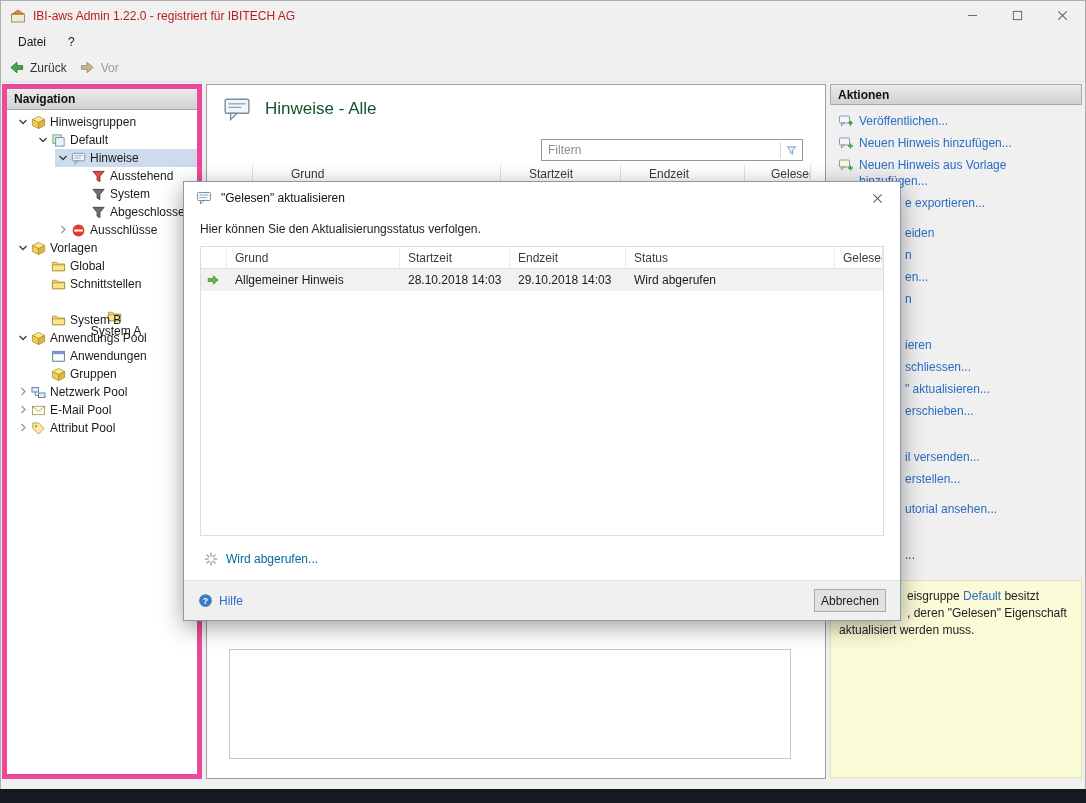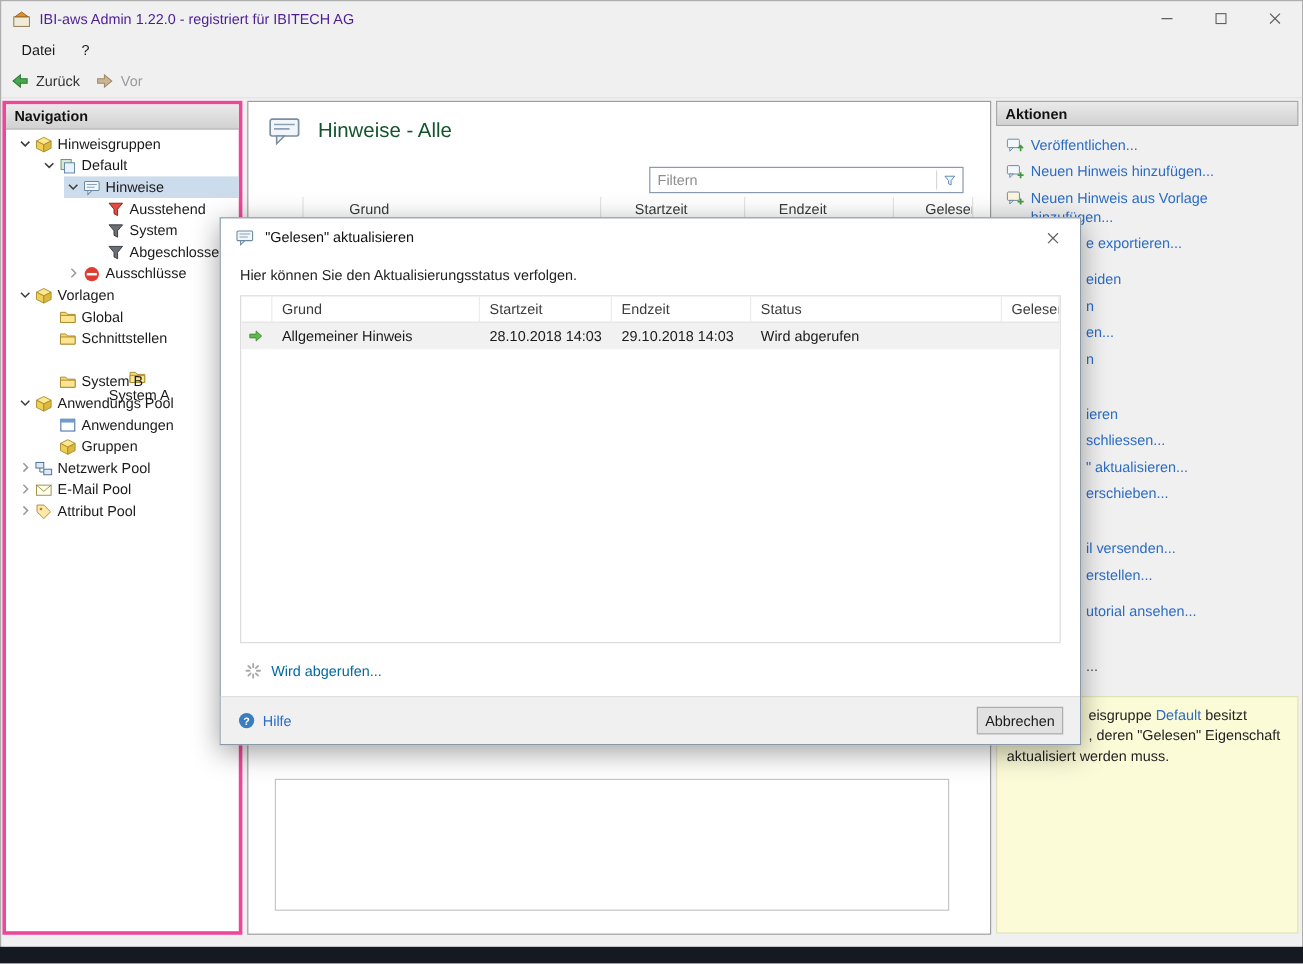--- a/index.html
+++ b/index.html
@@ -6,37 +6,37 @@
   html,body{width:1086px;height:803px}
   body{font-family:"Liberation Sans",sans-serif;font-size:12px;background:#f0f0f0;position:relative;overflow:hidden;color:#1a1a1a}
   svg{display:block}
   a{text-decoration:none;cursor:pointer}
 
   .frame{position:absolute;inset:0;border:1px solid #aeaeae;pointer-events:none;z-index:60}
   .bottom-strip{position:absolute;left:0;top:789px;width:1086px;height:14px;background:#151a22;z-index:61}
 
   .titlebar{position:absolute;left:1px;top:1px;width:1084px;height:29px;background:#f0f0f0;display:flex;align-items:center;padding-left:9px}
   .app-icon-box{width:16px;height:16px;margin-right:7px}
-  .title-text{color:#4c1d95;font-size:12px}
+  .title-text{color:#b91c1c;font-size:12px}
   .win-controls{margin-left:auto;display:flex;height:100%}
   .win-btn{width:45px;height:100%;display:flex;align-items:center;justify-content:center}
   .win-btn svg{width:11px;height:11px}
 
   .menubar{position:absolute;left:1px;top:30px;width:1084px;height:24px;background:#f0f0f0;display:flex;align-items:center;padding-left:7px;gap:2px}
   .menu-item{padding:3px 10px;color:#1a1a1a;cursor:default}
 
   .toolbar{position:absolute;left:1px;top:54px;width:1084px;height:28px;display:flex;align-items:center;padding-left:7px;gap:12px;background:#f0f0f0;border-bottom:1px solid #e3e3e3}
   .tool-btn{display:flex;align-items:center;gap:5px;color:#333;cursor:default}
   .tool-btn.disabled{color:#9a9a9a}
   .tbicon{width:17px;height:17px}
   .tbicon svg{width:17px;height:17px}
 
   .panel-header{height:21px;line-height:20px;padding-left:7px;font-weight:bold;background:linear-gradient(#eaeaea,#d1d1d1);border-bottom:1px solid #a8a8a8;color:#111}
 
-  .nav-panel{position:absolute;left:2px;top:84px;width:200px;height:695px;background:#fff;border:3px solid #ec4899}
+  .nav-panel{position:absolute;left:2px;top:84px;width:200px;height:695px;background:#fff;border:5px solid #ec4899}
   .tree{padding-top:3px}
   .tree-row{display:flex;align-items:center;height:18px;background-clip:content-box;cursor:default}
   .tree-row.selected{background-color:#cddcec}
   .chev{width:15px;height:12px;flex:0 0 15px}
   .chev svg{width:12px;height:12px;margin:0 auto}
   .ticon{width:16px;height:16px;flex:0 0 16px;margin-right:4px}
   .ticon svg{width:15px;height:15px;margin:0.5px auto}
   .tlabel{white-space:nowrap}
 
   .main-panel{position:absolute;left:206px;top:84px;width:620px;height:695px;background:#fff;border:1px solid #9d9d9d}

